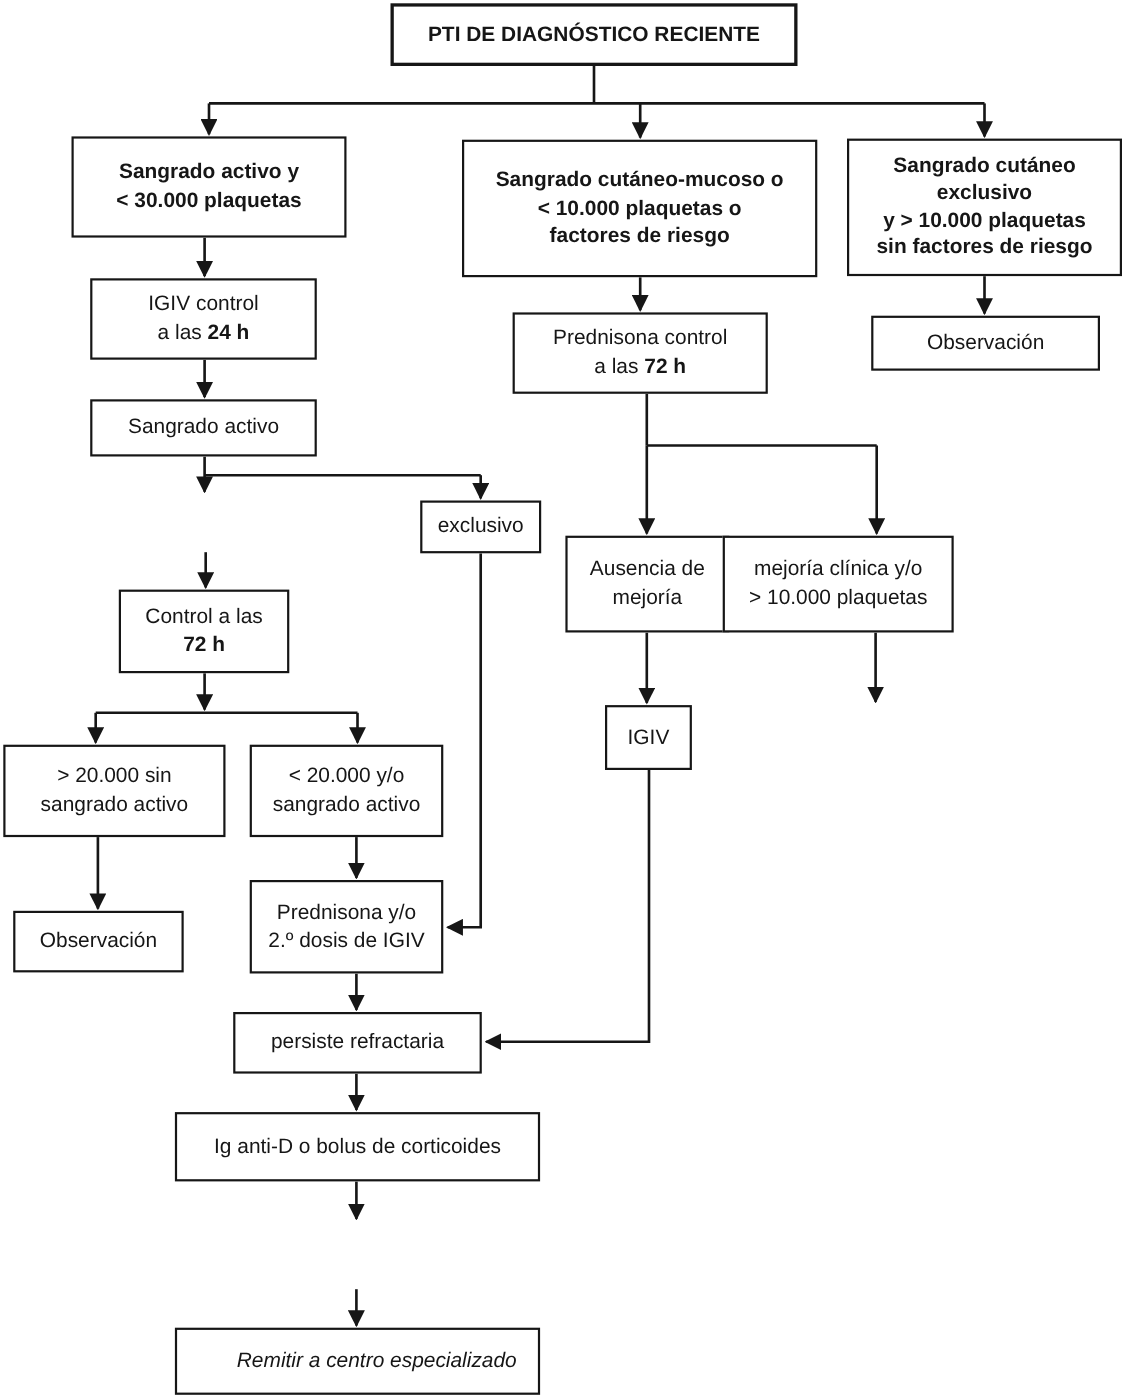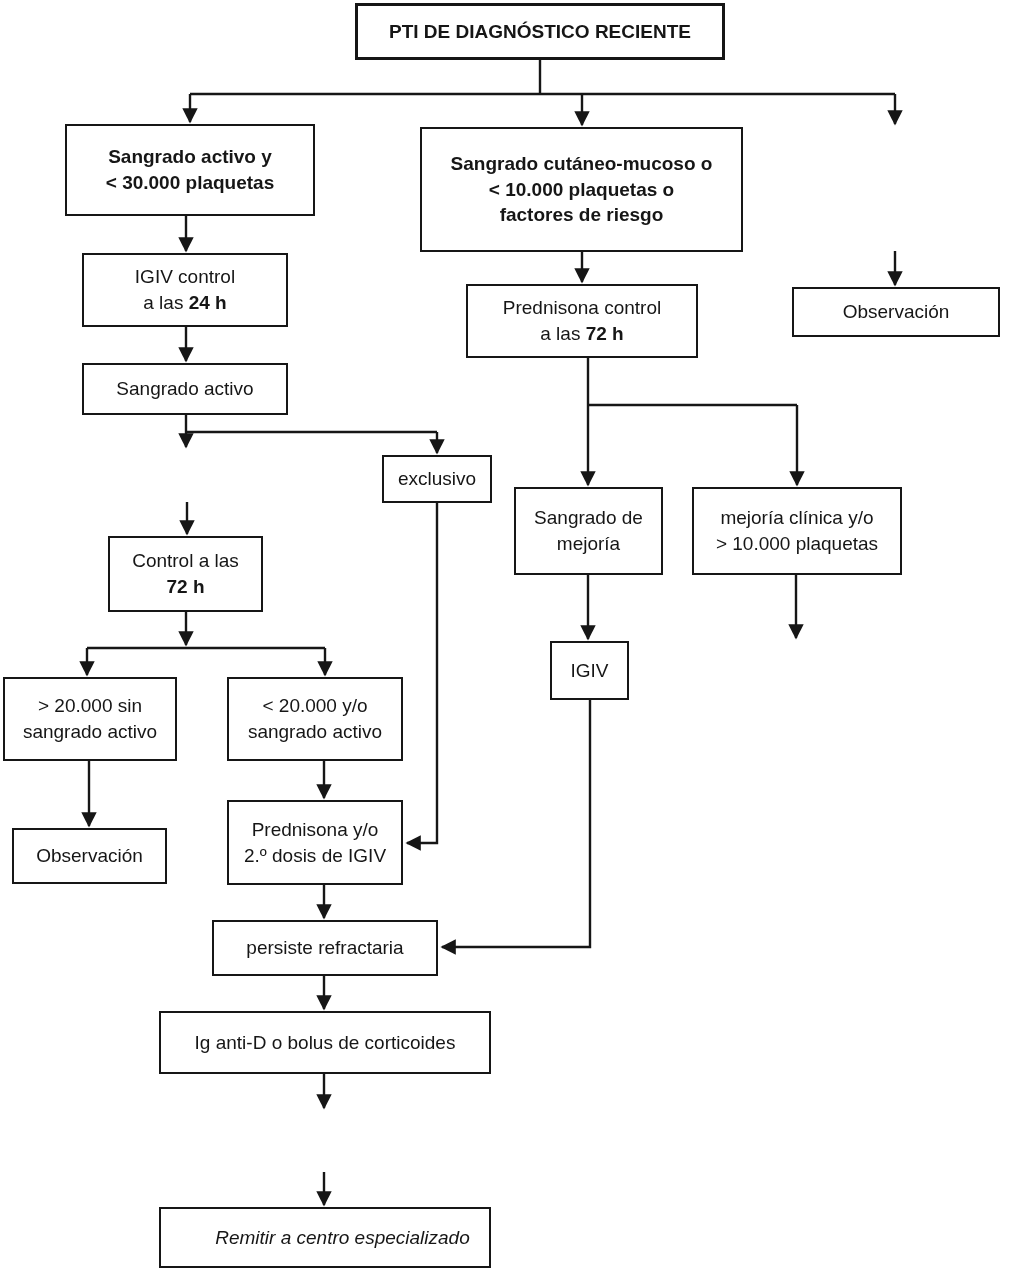--- a/index.html
+++ b/index.html
@@ -75,20 +75,26 @@
       <div class="ln"><span class="b">Sangrado activo y</span></div>
       <div class="ln"><span class="b">&lt; 30.000 plaquetas</span></div>
     </div>
 
   <div class="box bold" style="left:420px;top:127px;width:323px;height:125px">
       <div class="ln"><span class="b">Sangrado cutáneo-mucoso o</span></div>
       <div class="ln"><span class="b">&lt; 10.000 plaquetas o</span></div>
       <div class="ln"><span class="b">factores de riesgo</span></div>
     </div>
 
+  <div class="box bold" style="left:770px;top:126px;width:250px;height:125px;line-height:1.3">
+      <div class="ln"><span class="b">Sangrado cutáneo</span></div>
+      <div class="ln"><span class="b">exclusivo</span></div>
+      <div class="ln"><span class="b">y &gt; 10.000 plaquetas</span></div>
+      <div class="ln"><span class="b">sin factores de riesgo</span></div>
+    </div>
 
   <div class="box" style="left:82px;top:253px;width:206px;height:74px">
       <div class="ln"><span>IGIV control</span></div>
       <div class="ln"><span>a las </span><span class="b">24 h</span></div>
     </div>
 
   <div class="box" style="left:82px;top:363px;width:206px;height:52px">
       <div class="ln"><span>Sangrado activo</span></div>
     </div>
 
@@ -105,35 +111,35 @@
   <div class="box" style="left:466px;top:284px;width:232px;height:74px">
       <div class="ln"><span>Prednisona control</span></div>
       <div class="ln"><span>a las </span><span class="b">72 h</span></div>
     </div>
 
   <div class="box" style="left:792px;top:287px;width:208px;height:50px">
       <div class="ln"><span>Observación</span></div>
     </div>
 
   <div class="box" style="left:514px;top:487px;width:149px;height:88px">
-      <div class="ln"><span>Sangrado de</span></div>
+      <div class="ln"><span>Ausencia de</span></div>
       <div class="ln"><span>mejoría</span></div>
     </div>
 
-  <div class="box" style="left:692px;top:487px;width:210px;height:88px">
+  <div class="box" style="left:657px;top:487px;width:210px;height:88px">
       <div class="ln"><span>mejoría clínica y/o</span></div>
       <div class="ln"><span>&gt; 10.000 plaquetas</span></div>
     </div>
 
   <div class="box" style="left:550px;top:641px;width:79px;height:59px">
       <div class="ln"><span>IGIV</span></div>
     </div>
 
 
-  <div class="box" style="left:3px;top:677px;width:174px;height:84px">
+  <div class="box" style="left:3px;top:677px;width:202px;height:84px">
       <div class="ln"><span>&gt; 20.000 sin</span></div>
       <div class="ln"><span>sangrado activo</span></div>
     </div>
 
   <div class="box" style="left:227px;top:677px;width:176px;height:84px">
       <div class="ln"><span>&lt; 20.000 y/o</span></div>
       <div class="ln"><span>sangrado activo</span></div>
     </div>
 
   <div class="box" style="left:12px;top:828px;width:155px;height:56px">

